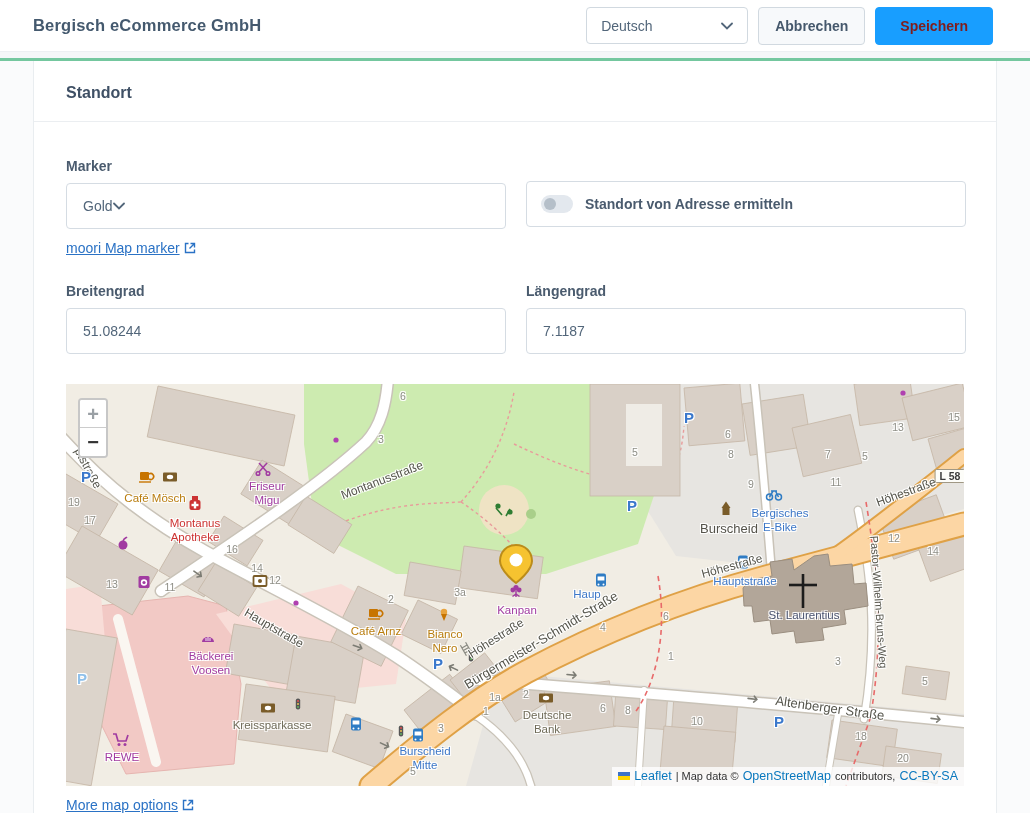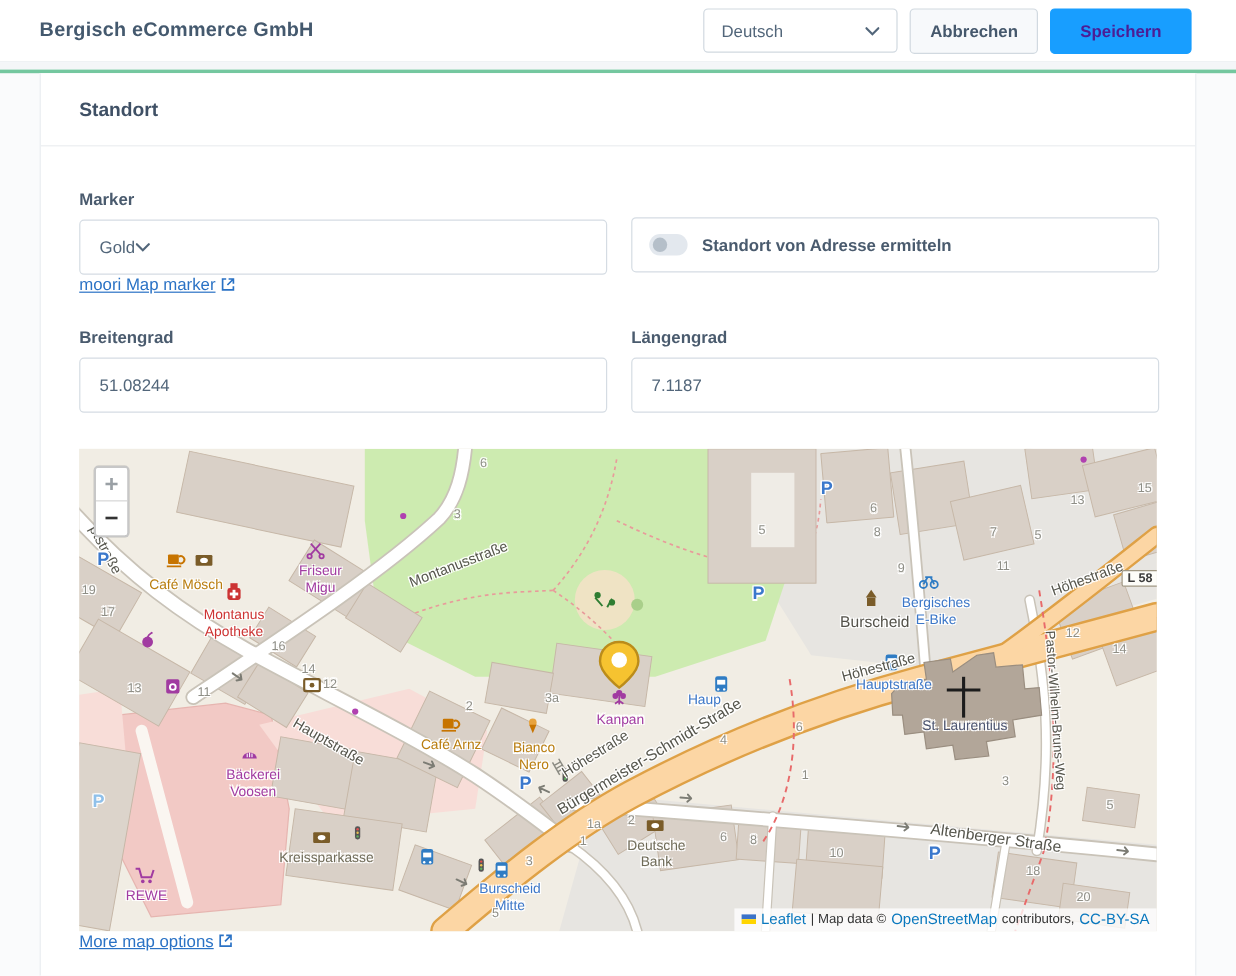--- a/index.html
+++ b/index.html
@@ -9,21 +9,21 @@
   .header { height:52px; background:#fff; display:flex; align-items:center;
     justify-content:space-between; padding:0 37px 0 33px; border-bottom:1px solid #eceff2; }
   .header h1 { font-size:16.5px; font-weight:bold; color:#44596e; letter-spacing:.2px; }
   .header-actions { display:flex; align-items:center; gap:10px; }
   .select { width:162px; height:37px; background:#fff; border:1px solid #d1d9e0; border-radius:4px;
     display:flex; align-items:center; justify-content:space-between; padding:0 14px;
     font-size:14px; color:#52667a; cursor:pointer; }
   .btn { height:38px; border-radius:4px; font-size:14px; font-weight:600; cursor:pointer;
     font-family:"Liberation Sans", sans-serif; }
   .btn.ghost { background:#f7f9fb; border:1px solid #d1d9e0; color:#45586c; padding:0 16px; }
-  .btn.primary { background:#189eff; border:1px solid #189eff; color:#4c1d95; padding:0 24px; }
+  .btn.primary { background:#189eff; border:1px solid #189eff; color:#7f1d1d; padding:0 24px; }
   .spacer-strip { height:6px; background:#f4f6f8; }
   .accent-line { height:3px; background:#74c79f; }
   
   .card { width:964px; margin-left:33px; background:#fff; border:1px solid #e9edf0; border-top:none; }
   .card h2 { font-size:16px; font-weight:bold; color:#3f5065; padding:23px 32px 19px; }
   .divider { border-bottom:1px solid #ebeef1; }
   .form { padding:36px 32px 22px; }
   .row { display:flex; gap:20px; }
   .col { width:440px; }
   .field-label { font-size:14px; font-weight:600; color:#4a5b6e; margin-bottom:9px; }
@@ -31,21 +31,21 @@
     background:#fff; font-size:14px; color:#52667a; padding:0 16px;
     font-family:"Liberation Sans", sans-serif; }
   .fselect { display:flex; align-items:center; justify-content:flex-start; cursor:pointer; }
   .toggle-box { width:440px; height:46px; border:1px solid #d5dce3; border-radius:4px;
     display:flex; align-items:center; gap:12px; padding:0 14px; }
   .toggle { width:32px; height:18px; border-radius:9px; background:#e3e8ee; position:relative; cursor:pointer; flex:none; }
   .toggle .knob { position:absolute; left:3px; top:3px; width:12px; height:12px; border-radius:50%; background:#b5bfc9; }
   .toggle-box .tlabel { font-size:14px; font-weight:600; color:#4a5b6e; }
   a.link { font-size:14px; color:#2a72c5; text-decoration:underline; display:inline-flex;
     align-items:center; gap:4px; cursor:pointer; }
-  .link-row { }
+  .link-row { margin-top:10px; }
   .coords { margin-top:26px; }
   
   .map { position:relative; width:898px; height:402px; margin-top:30px; overflow:hidden;
     background:#f1ede4; cursor:grab; }
   .map svg.base { position:absolute; left:0; top:0; }
   .label-layer { position:absolute; left:0; top:0; width:898px; height:402px; pointer-events:none; }
   .ml { position:absolute; transform:translate(-50%,-50%); white-space:nowrap; font-size:12px;
     text-shadow:-1px -1px 0 #fff,1px -1px 0 #fff,-1px 1px 0 #fff,1px 1px 0 #fff,0 0 2px #fff; }
   .ml.street { color:#55554c; }
   .ml.transit { color:#3c77c8; font-size:11.5px; }
@@ -515,21 +515,21 @@
           <span class="ml poi" style="left: 481px; top: 331px; color: rgb(111, 107, 88);">Deutsche</span>
           <span class="ml poi" style="left: 481px; top: 345px; color: rgb(111, 107, 88);">Bank</span>
           <span class="ml poi" style="left: 738px; top: 231px; color: rgb(74, 83, 112);">St. Laurentius</span>
           <span class="ml town" style="left: 663px; top: 144px;">Burscheid</span>
           <span class="ml parking" style="left: 623px; top: 33px;">P</span>
           <span class="ml parking" style="left: 566px; top: 121px;">P</span>
           <span class="ml parking" style="left: 20px; top: 92px;">P</span>
           <span class="ml parking" style="left: 713px; top: 337px;">P</span>
           <span class="ml parking" style="left: 372px; top: 279px;">P</span>
           <span class="ml parking light" style="left: 16px; top: 294px;">P</span>
-          <span class="ml road-ref" style="left: 884px; top: 92px; margin-top: 16px;">L 58</span>
+          <span class="ml road-ref" style="left: 884px; top: 92px;">L 58</span>
           <span class="ml num" style="left: 315px; top: 55px;">3</span>
           <span class="ml num" style="left: 8px; top: 118px;">19</span>
           <span class="ml num" style="left: 24px; top: 136px;">17</span>
           <span class="ml num" style="left: 46px; top: 200px;">13</span>
           <span class="ml num" style="left: 104px; top: 203px;">11</span>
           <span class="ml num" style="left: 166px; top: 165px;">16</span>
           <span class="ml num" style="left: 191px; top: 184px;">14</span>
           <span class="ml num" style="left: 209px; top: 196px;">12</span>
           <span class="ml num" style="left: 394px; top: 208px;">3a</span>
           <span class="ml num" style="left: 337px; top: 12px;">6</span>

